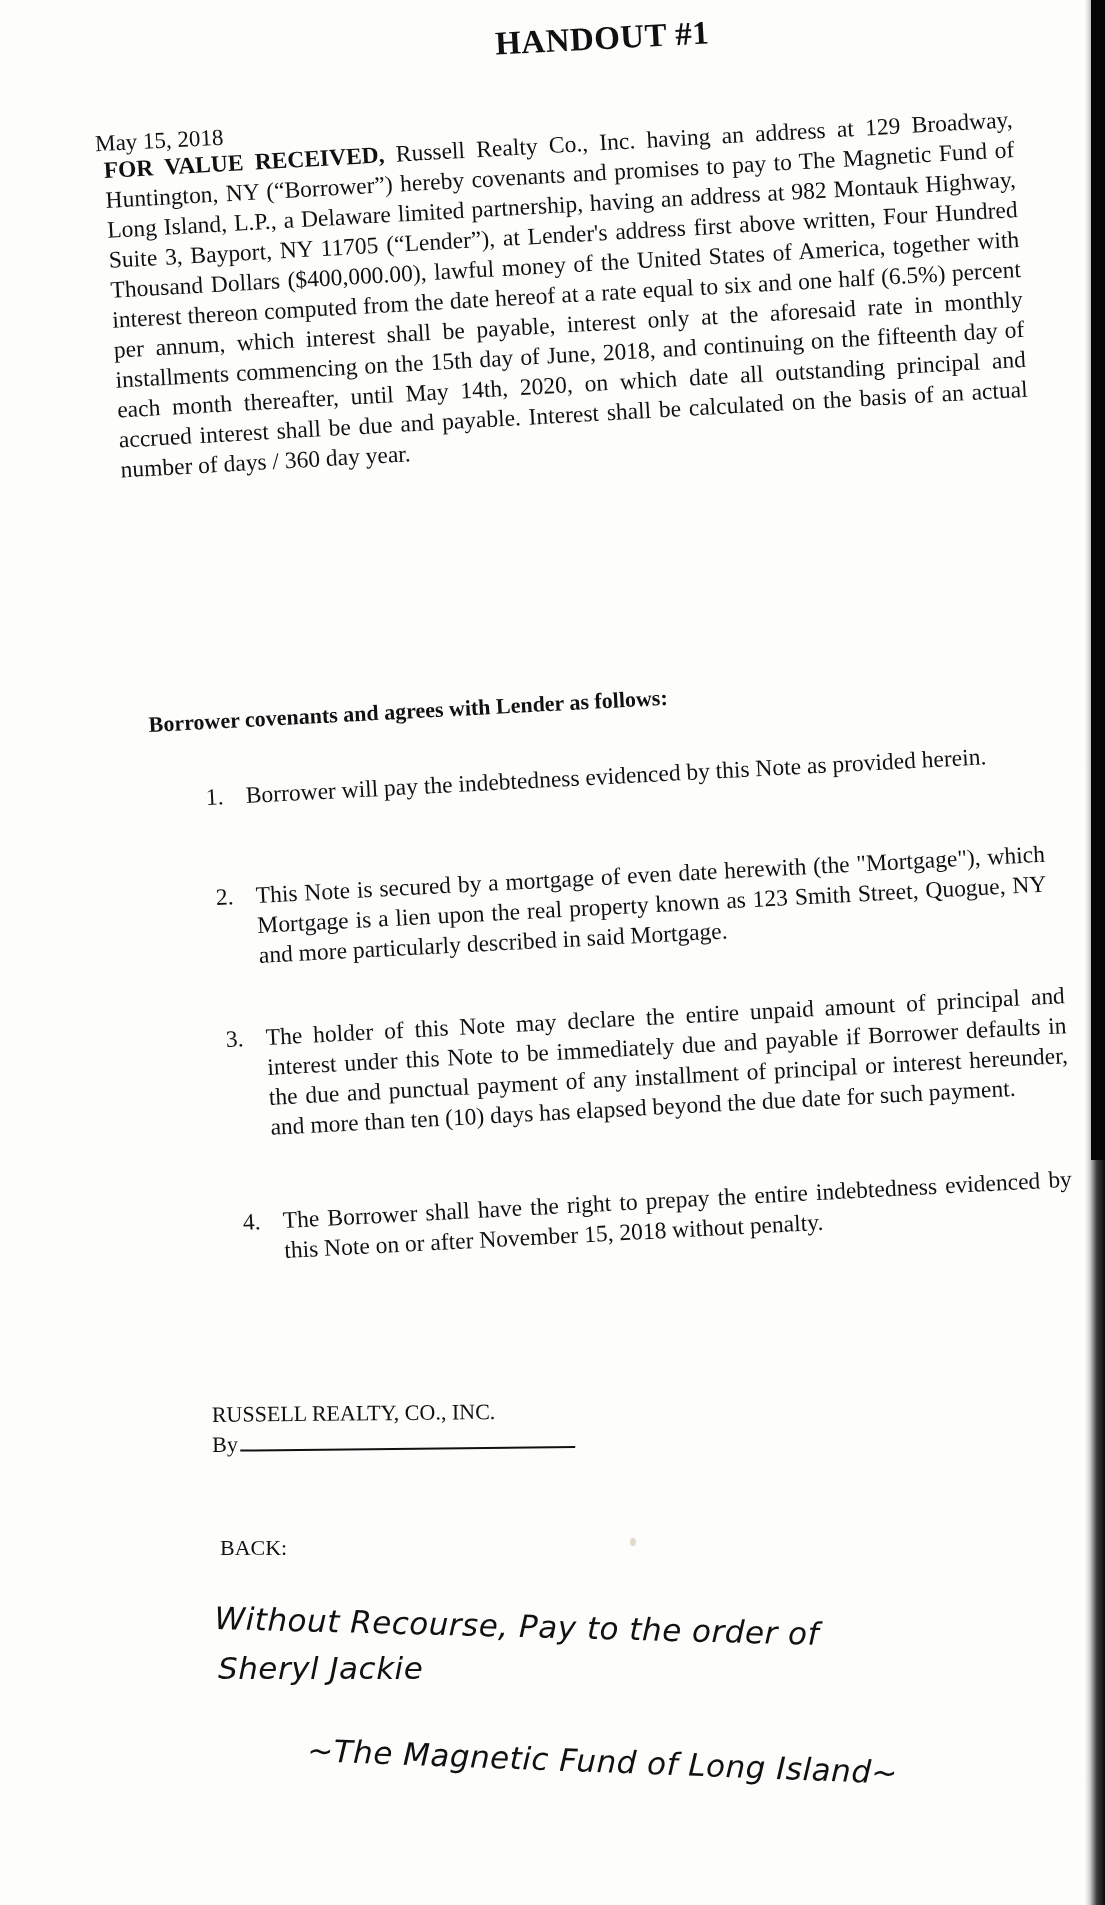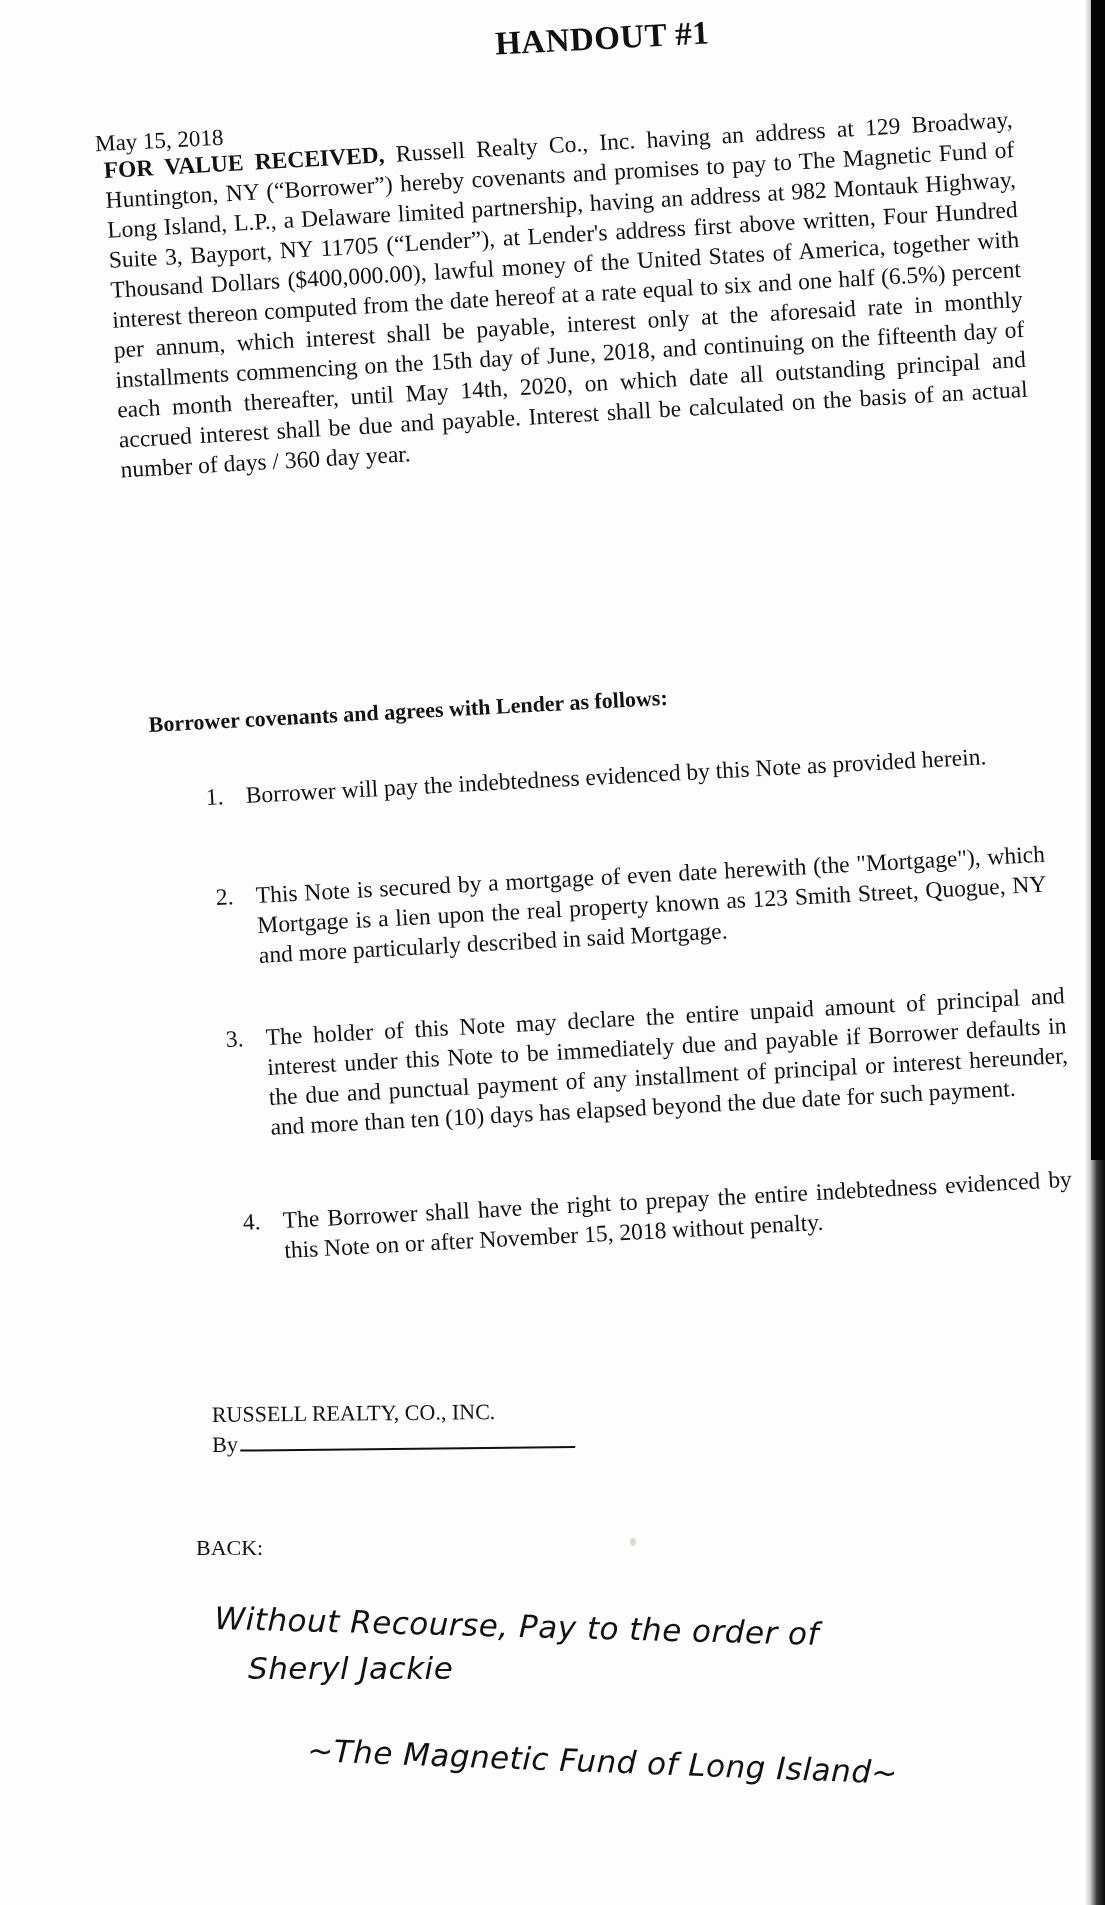--- a/index.html
+++ b/index.html
@@ -77,21 +77,21 @@
     }
     .handwriting {
       position: absolute;
       font-family: "DejaVu Sans", sans-serif;
       font-style: italic;
       font-size: 31px;
       color: #111;
       letter-spacing: 0.5px;
     }
     .hw1 { left: 118px; top: 1603px; transform: rotate(1.5deg); transform-origin: 0 0; }
-    .hw2 { left: 118px; top: 1648px; margin-left: 30px; }
+    .hw2 { left: 118px; top: 1648px; }
     .hw3 { left: 210px; top: 1730px; transform: rotate(2.2deg); transform-origin: 0 0; }
     .smudge {
       position: absolute; left: 438px; top: 1535px; width: 6px; height: 8px;
       border-radius: 50%; background: #e2d9c6;
     }
   </style>
 </head>
 <body>
 
 <div class="page">
@@ -130,20 +130,20 @@
     <span class="txt">The Borrower shall have the right to prepay the entire indebtedness evidenced by this Note on or after November 15, 2018 without penalty.</span>
   </div>
 
   <div class="signature-block" style="left:212px; top:1398px;">
     <div>RUSSELL REALTY, CO., INC.</div>
     <div>
       <span>By</span><span class="sig-line"></span>
     </div>
   </div>
 
-  <div class="back-label" style="left:196px; top:1535px;">BACK:</div>
+  <div class="back-label" style="left:220px; top:1535px;">BACK:</div>
   <div class="smudge" style="left:630px; top:1538px;"></div>
 
   <div class="handwriting hw1" style="left:215px; top:1600px;">Without Recourse, Pay to the order of</div>
   <div class="handwriting hw2" style="left:218px; top:1650px;">Sheryl Jackie</div>
   <div class="handwriting hw3" style="left:308px; top:1732px;">~The Magnetic Fund of Long Island~</div>
 
 </div>
 
 </body></html>

